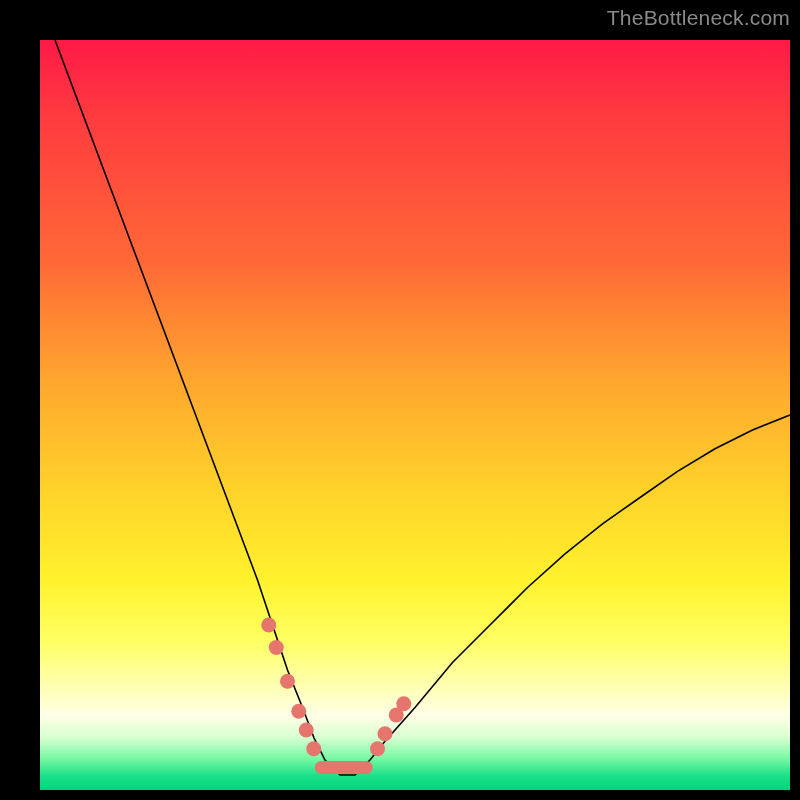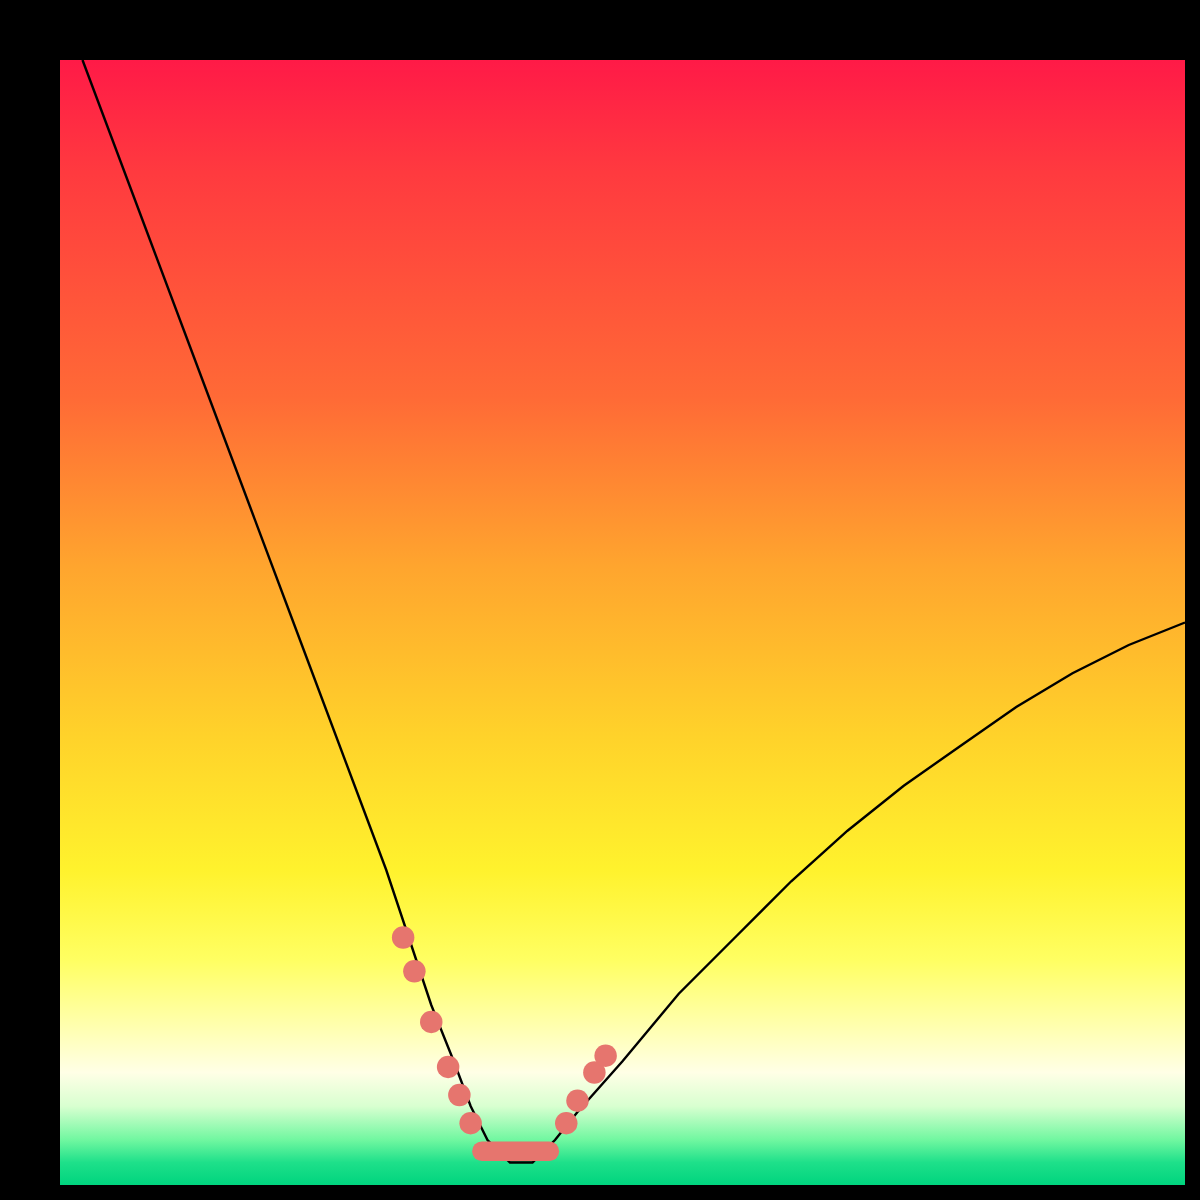--- a/index.html
+++ b/index.html
@@ -74,20 +74,21 @@
     fill: none;
     stroke: #e6756e;
     stroke-width: 13;
     stroke-linecap: round;
   }
 </style>
 </head>
 <body>
 
 <div class="frame">
+  <div class="watermark">TheBottleneck.com</div>
   <div class="plot">
     <svg class="overlay" viewBox="0 0 750 750">
       <path id="curve-path" class="curve" d="M15.0 0.0 L37.5 60.0 L60.0 120.0 L82.5 180.0 L105.0 240.0 L127.5 300.0 L150.0 360.0 L172.5 420.0 L195.0 480.0 L217.5 540.0 L232.5 585.0 L247.5 630.0 L262.5 667.5 L273.8 697.5 L285.0 720.0 L300.0 735.0 L315.0 735.0 L330.0 720.0 L345.0 701.3 L375.0 667.5 L412.5 622.5 L450.0 585.0 L487.5 547.5 L525.0 513.8 L562.5 483.8 L600.0 457.5 L637.5 431.3 L675.0 408.8 L712.5 390.0 L750.0 375.0 "></path>
       <path id="bottom-seg" class="bottom-seg" d="M281.25 727.5 L326.25 727.5"></path>
       <g id="dots-left">
           <circle cx="228.75" cy="585" r="7.5" class="dot"></circle>
           <circle cx="236.25" cy="607.5" r="7.5" class="dot"></circle>
           <circle cx="247.5" cy="641.25" r="7.5" class="dot"></circle>
           <circle cx="258.75" cy="671.25" r="7.5" class="dot"></circle>
           <circle cx="266.25" cy="690" r="7.5" class="dot"></circle>

